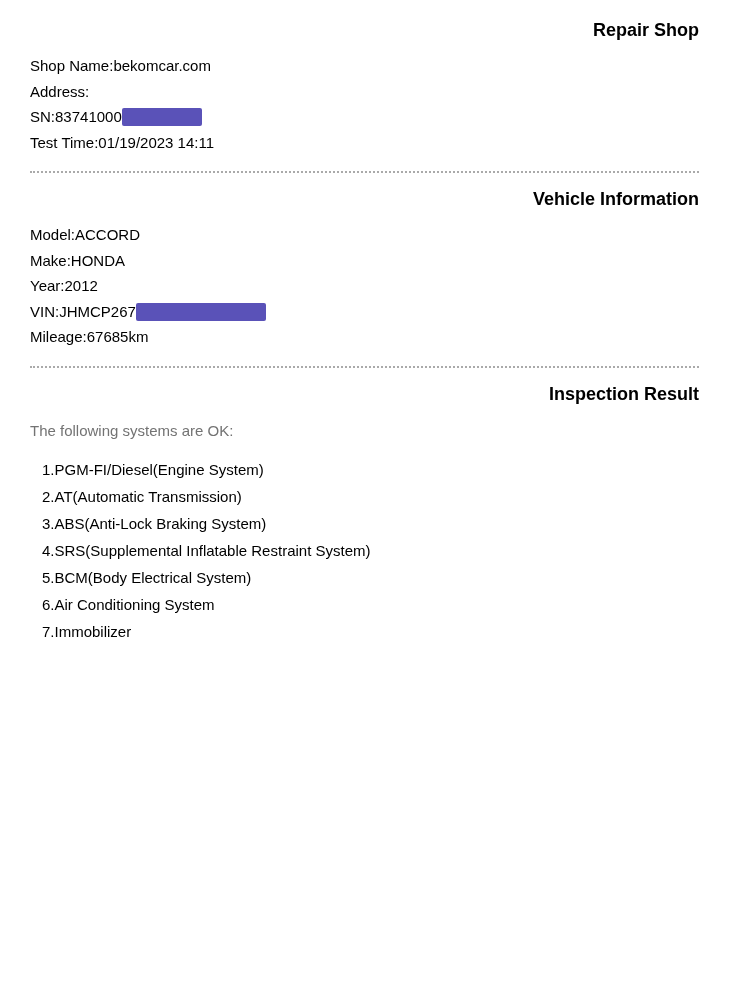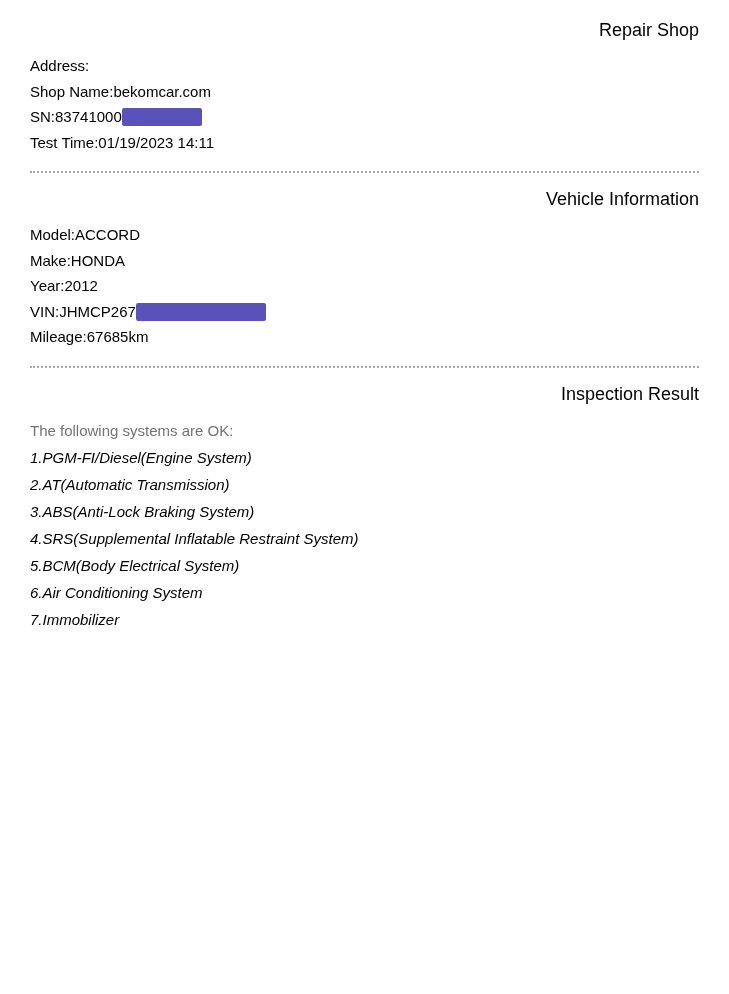--- a/index.html
+++ b/index.html
@@ -23,21 +23,21 @@
       background: #ffffff;
       padding: 20px 30px;
     }
 
     .section {
       margin-bottom: 10px;
     }
 
     .section-title {
       text-align: right;
-      font-weight: normal;
+      font-weight: bold;
       font-size: 18px;
       margin-bottom: 12px;
       color: #000;
     }
 
     .section-body {
       font-size: 15px;
       color: #000;
       line-height: 1.7;
     }
@@ -58,22 +58,21 @@
       height: 18px;
       border-radius: 2px;
       vertical-align: middle;
       position: relative;
       top: -1px;
     }
 
     .inspection-list {
       list-style: none;
       padding: 0;
-      margin: 0;
-      font-style: italic;
+      margin: 12px;
     }
 
     .inspection-list li {
       font-size: 15px;
       line-height: 1.8;
       color: #000;
     }
 
     .ok-intro {
       font-size: 15px;
@@ -84,24 +83,24 @@
   </style>
 </head>
 <body>
 
 <div class="page">
 
   <div class="section">
     <div class="section-title">Repair Shop</div>
     <div class="section-body">
       <p>
-        <span>Address:</span>
+        <span>Shop Name:</span><span>bekomcar.com</span>
       </p>
       <p>
-        <span>Shop Name:</span><span>bekomcar.com</span>
+        <span>Address:</span>
       </p>
       <p>
         <span>SN:</span><span>83741000</span><span class="redacted" style="width:80px;"></span>
       </p>
       <p>
         <span>Test Time:</span><span>01/19/2023 14:11</span>
       </p>
     </div>
   </div>
 

